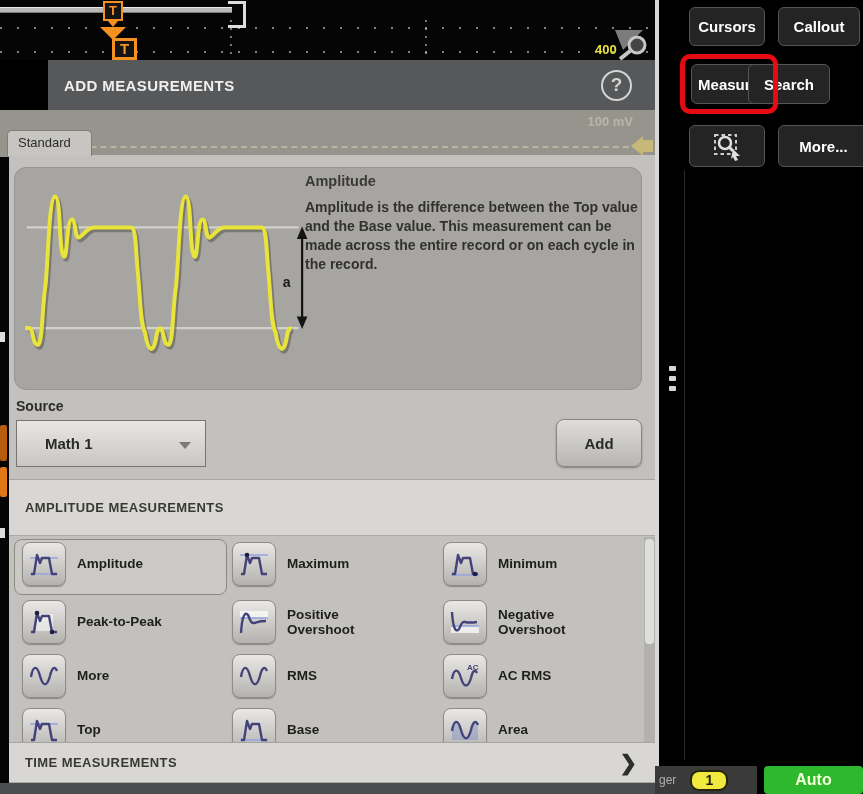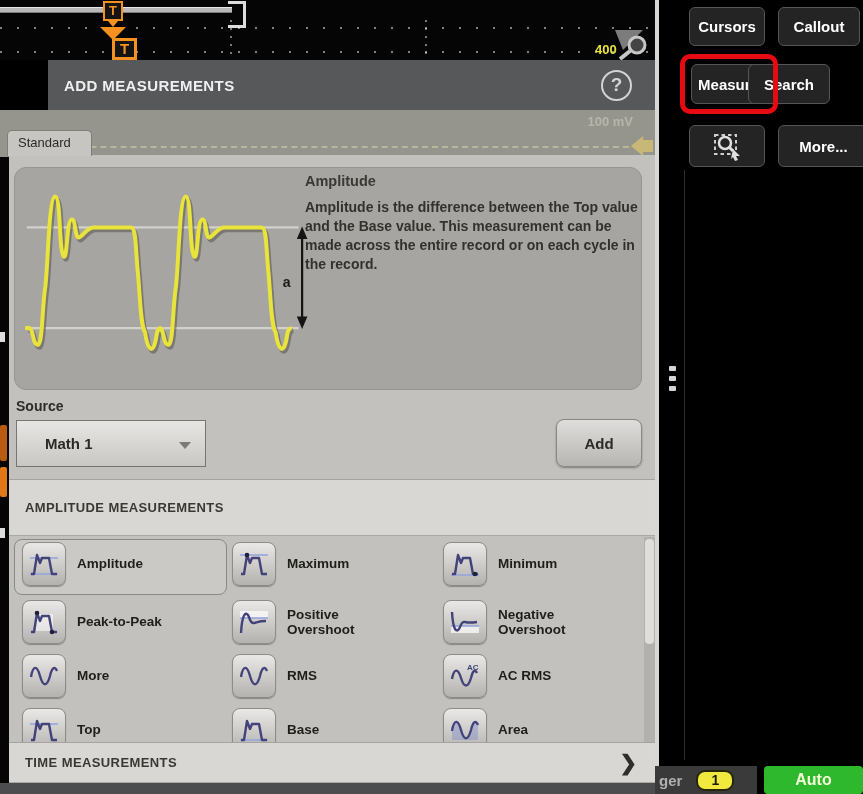--- a/index.html
+++ b/index.html
@@ -81,21 +81,21 @@
   .btn-cursors{left:689px;top:7px;width:76px;height:39px;}
   .btn-callout{left:778px;top:7px;width:82px;height:39px;}
   .btn-measure{left:691px;top:64px;width:75px;height:40px;}
   .btn-search{left:748px;top:64px;width:82px;height:40px;}
   .btn-zoomsel{left:689px;top:125px;width:76px;height:42px;}
   .btn-more{left:778px;top:125px;width:91px;height:42px;}
   .measure-ring{left:680px;top:54px;width:98px;height:60px;border:5px solid #e60b12;border-radius:10px;z-index:9;}
 
   
   .status-left{left:655px;top:766px;width:102px;height:28px;background:#3a3a3a;display:flex;align-items:center;z-index:8;}
-  .trig-text{color:#b0b0b0;font-size:15px;font-weight:bold;margin-left:4px;}
+  .trig-text{color:#b0b0b0;font-size:12px;font-weight:normal;margin-left:4px;}
   .count-badge{margin-left:14px;width:38px;height:21px;background:#f2e93f;border:2px solid #26260a;border-radius:9px;
     color:#1c1c08;font-size:14px;font-weight:bold;text-align:center;line-height:17px;}
   .auto-btn{left:764px;top:766px;width:99px;height:28px;background:#2eb82e;border-radius:4px;
     color:#f3ffd6;font-size:16px;font-weight:bold;display:flex;align-items:center;justify-content:center;z-index:8;}
 </style>
 </head>
 <body>
 
 <div id="stage">
 

